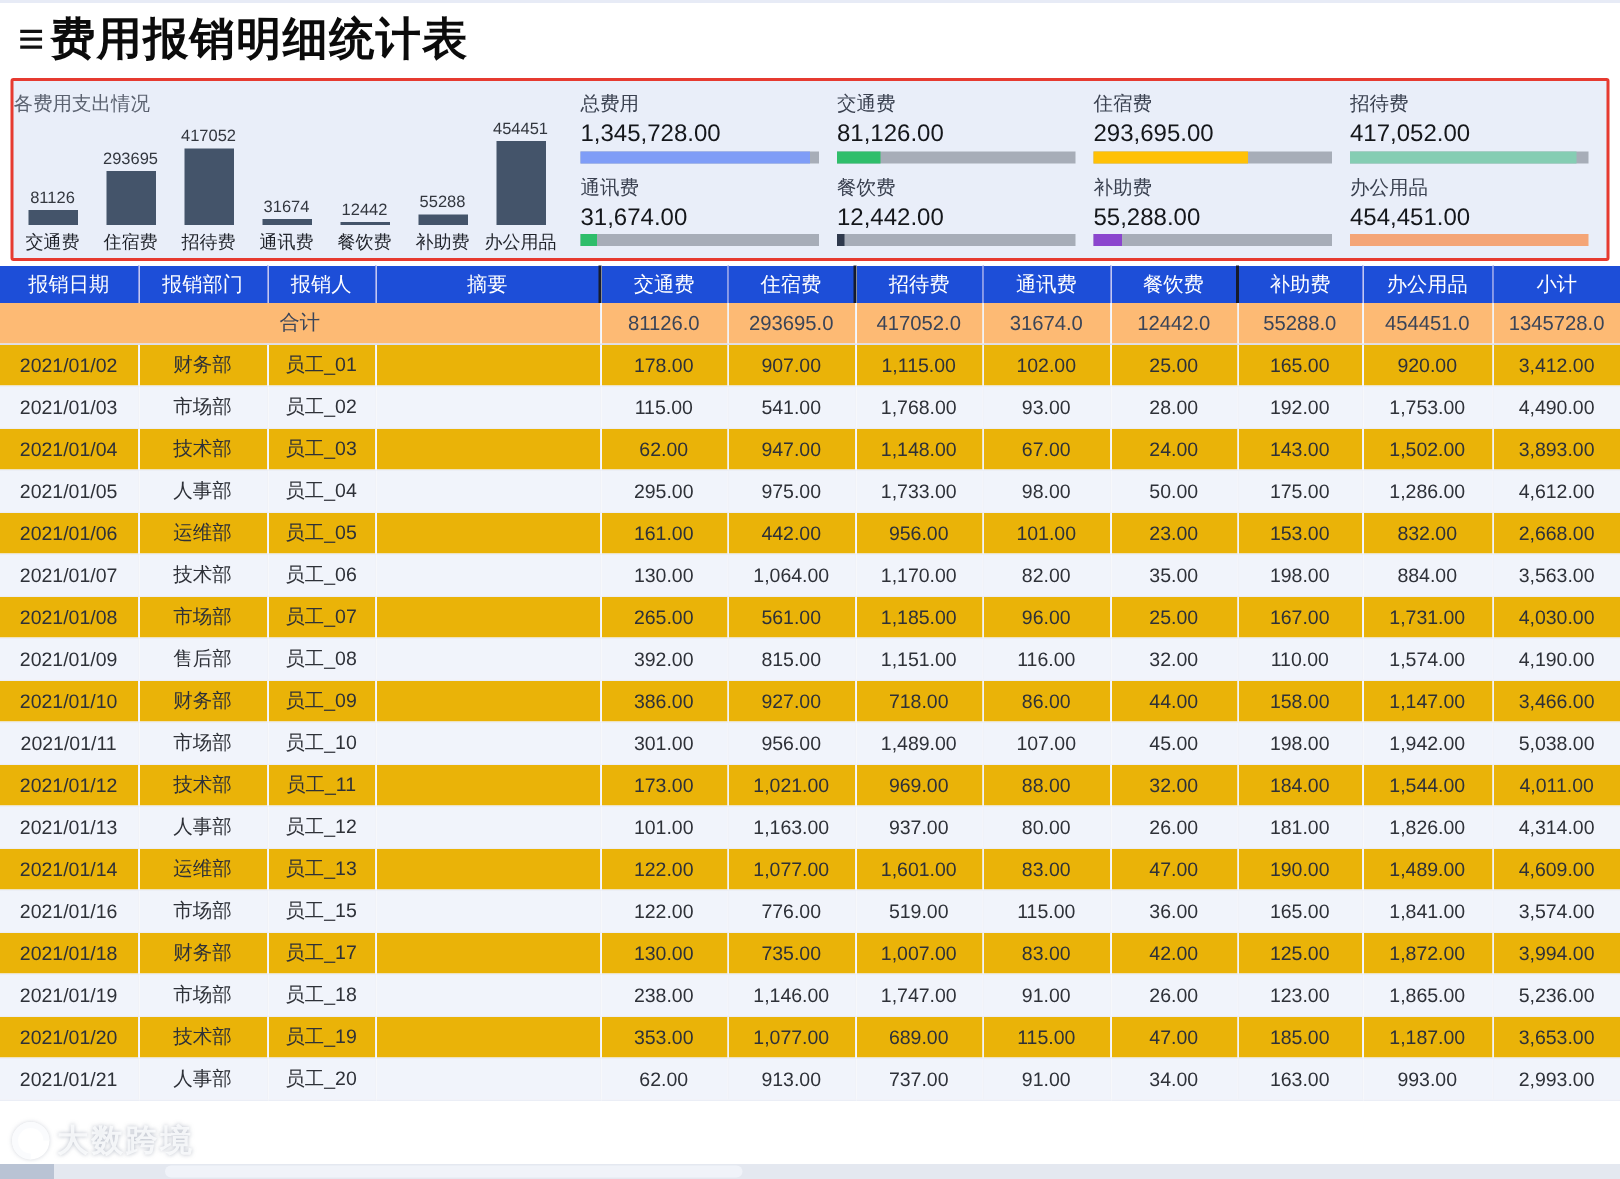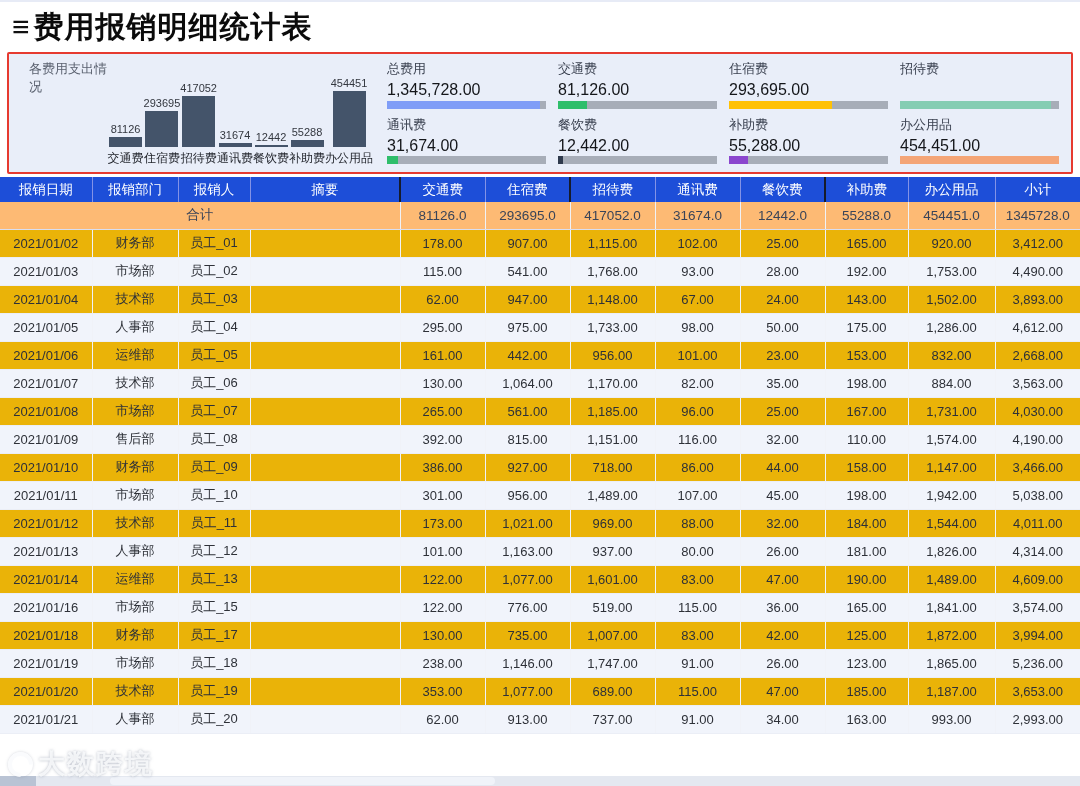--- a/index.html
+++ b/index.html
@@ -14,21 +14,21 @@
     border-top:2px solid #E7EBF6;
   }
   .menu-glyph{font-size:30px;font-weight:700;color:#111;line-height:1;}
   .page-title{margin:0;font-size:30px;font-weight:800;color:#0b0b0b;letter-spacing:1px;line-height:1;}
   
   .panel{
     margin:0 7px;height:122px;box-sizing:border-box;
     border:2px solid #E63A30;border-radius:2px;background:#E9EEF9;
     display:flex;
   }
-  .chart{width:372px;box-sizing:border-box;padding:6px 8px 5px 20px;display:flex;flex-direction:row;}
+  .chart{width:372px;box-sizing:border-box;padding:6px 8px 5px 0;display:flex;flex-direction:column;}
   .chart-title{font-size:13px;color:#5B6270;}
   .bars{flex:1;display:flex;align-items:flex-end;padding-top:2px;}
   .bar-item{flex:1;display:flex;flex-direction:column;align-items:center;justify-content:flex-end;}
   .bar-val{font-size:11px;color:#33373f;margin-bottom:2px;white-space:nowrap;}
   .bar{width:33px;background:#44546A;}
   .bar-cat{font-size:12px;color:#1e2128;margin-top:3px;white-space:nowrap;}
   .cards{
     flex:1;display:grid;grid-template-columns:repeat(4,1fr);grid-template-rows:1fr 1fr;
     column-gap:12px;row-gap:7px;padding:6px 12px 8px 6px;box-sizing:border-box;
   }
@@ -63,21 +63,21 @@
   .watermark{
     position:absolute;left:8px;top:746px;display:flex;align-items:center;gap:5px;
     color:rgba(250,251,253,0.85);text-shadow:0 0 3px rgba(125,135,155,0.55);
     pointer-events:none;
   }
   .wm-ring{
     width:17px;height:17px;border:4px solid rgba(250,251,253,0.85);border-radius:50%;
     border-right-color:transparent;transform:rotate(45deg);
     box-shadow:0 0 3px rgba(125,135,155,0.35);
   }
-  .wm-text{font-size:27px;font-weight:700;letter-spacing:2px;}
+  .wm-text{font-size:21px;font-weight:700;letter-spacing:2px;}
 </style>
 </head>
 <body>
 
 <header class="title-bar">
   <span class="menu-glyph">≡</span>
   <h1 class="page-title">费用报销明细统计表</h1>
 </header>
 
 <section class="panel">
@@ -143,20 +143,21 @@
       <div class="card">
         <div class="card-label">住宿费</div>
         <div class="card-value">293,695.00</div>
         <div class="bar-track">
           <div class="bar-fill" style="width: 65%; background: rgb(255, 193, 6);"></div>
         </div>
       </div>
 
       <div class="card">
         <div class="card-label">招待费</div>
+        <div class="card-value">417,052.00</div>
         <div class="bar-track">
           <div class="bar-fill" style="width: 95%; background: rgb(133, 205, 179);"></div>
         </div>
       </div>
 
       <div class="card">
         <div class="card-label">通讯费</div>
         <div class="card-value">31,674.00</div>
         <div class="bar-track">
           <div class="bar-fill" style="width: 7%; background: rgb(47, 190, 107);"></div>

